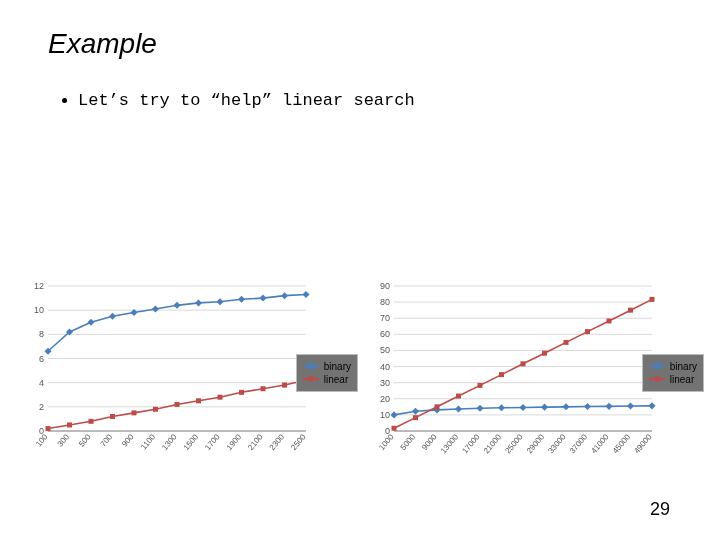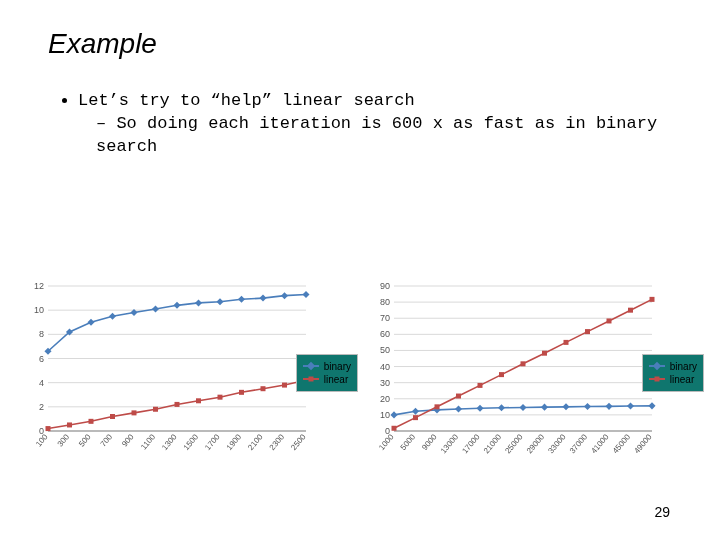--- a/index.html
+++ b/index.html
@@ -70,21 +70,21 @@
     fill: none;
     stroke-width: 1.6;
   }
   .legend {
     position: absolute;
     right: 4px;
     top: 50%;
     transform: translateY(-50%);
     font-size: 10px;
     border: 1px solid #bbb;
-    background: #0f766e;
+    background: #737373;
     padding: 4px 6px;
   }
   .legend-item {
     display: flex;
     align-items: center;
     gap: 5px;
     margin: 2px 0;
   }
   .legend-line {
     width: 16px;
@@ -93,36 +93,35 @@
   }
   .legend-line .lm {
     position: absolute;
     left: 50%; top: 50%;
     transform: translate(-50%, -50%);
   }
   .page-num {
     position: absolute;
     right: 50px;
     bottom: 20px;
-    font-size: 14px;
+    font-size: 18px;
     margin-top: 8px;
   }
 </style>
 </head>
 <body>
 <div class="slide">
 
 <div class="title">Example</div>
 
 <div class="bullets">
   <ul>
     <li>
       <span>Let’s try to “help” linear search</span>
       <ul class="sub">
-        <li>So doing each iteration is 600 x as fast as in binary search</li>
       </ul>
     </li>
   </ul>
 </div>
 
 <div class="charts">
   <div class="chart" id="chart0" style="width:340px;height:185px;"><svg width="340" height="185">
           <line x1="26" x2="284" y1="151" y2="151" stroke="#d9d9d9"></line>
           <text x="22" y="154" text-anchor="end" font-size="9" fill="#555">0</text>
           <line x1="26" x2="284" y1="126.83333333333334" y2="126.83333333333334" stroke="#d9d9d9"></line>

